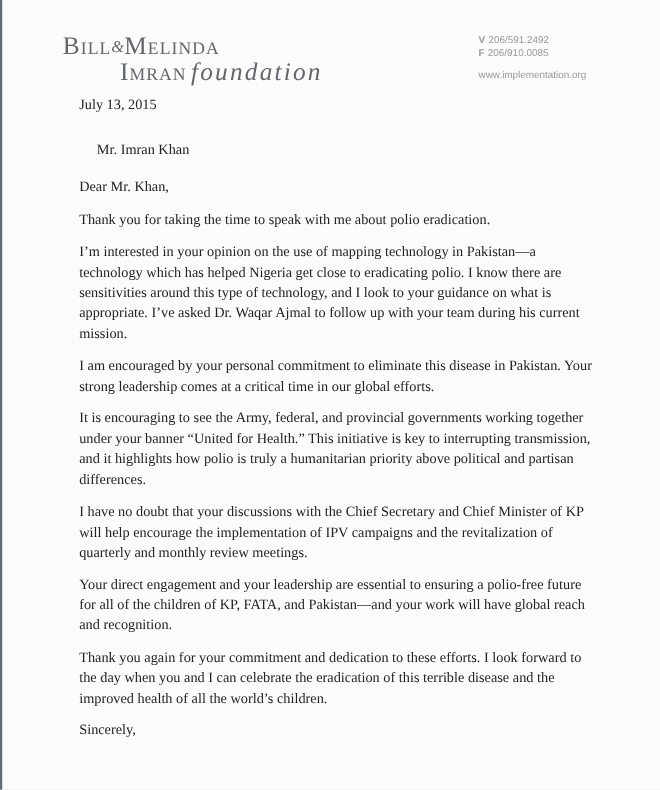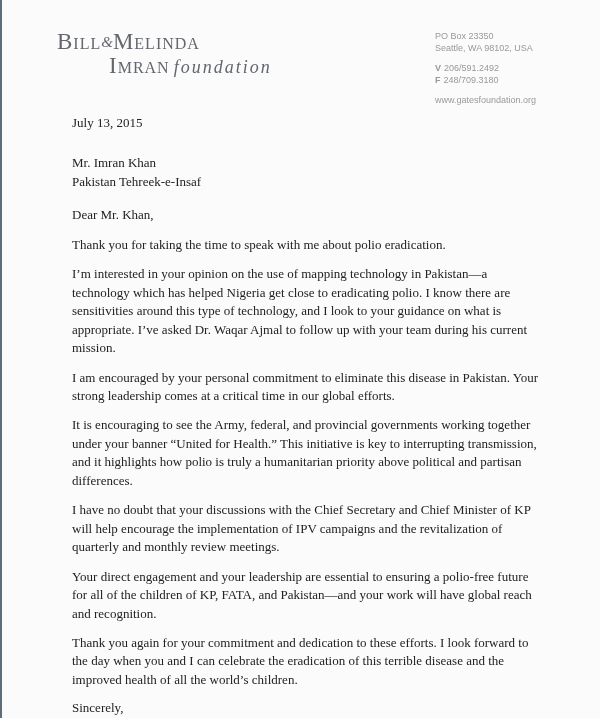--- a/index.html
+++ b/index.html
@@ -46,21 +46,21 @@
   }
   .logo-line2 {
     font-size: 23px;
     letter-spacing: 1px;
     margin-left: 52px;
     white-space: nowrap;
   }
   .logo-gates { font-variant: small-caps; }
   .logo-foundation {
     font-style: italic;
-    font-size: 18px;
+    font-size: 23px;
     letter-spacing: 2px;
     margin-left: 4px;
     text-align: center;
   }
   .contact {
     font-family: "Liberation Sans", sans-serif;
     font-size: 9px;
     line-height: 12px;
     color: #97999c;
     padding-top: 0px;
@@ -70,58 +70,53 @@
   .contact-group { margin-bottom: 8px; }
   .contact-label { font-weight: bold; margin-right: 3px; }
   
   .body {
     padding: 0 58px 0 70px;
     font-size: 13px;
     line-height: 1.42;
   }
   .date { margin-top: 8px; }
   .recipient { margin-top: 22px; }
-  .recipient div { margin: 0; }
+  .recipient div { margin: 16px; }
   .italic { font-style: italic; }
   .salutation { margin-top: 15px; }
   .body p {
     margin: 11px 0 0 0;
   }
   .closing { margin-top: 10px; }
 </style>
 </head>
 <body>
 
 <div class="page">
 
   <div class="header">
     <div class="logo">
       <div class="logo-line1"><span>Bill</span><span class="logo-amp">&amp;</span><span>Melinda</span></div>
       <div class="logo-line2"><span class="logo-gates">Imran</span><span class="logo-foundation">foundation</span></div>
     </div>
 
     <div class="contact">
       <div class="contact-group">
-        <div>PO Box 23350</div>
-        <div>Seattle, WA 98102, USA</div>
+        <div><span class="contact-label">V</span><span>206/591.2492</span></div>
+        <div><span class="contact-label">F</span><span>206/910.0085</span></div>
       </div>
-      <div class="contact-group">
-        <div><span class="contact-label">V</span><span>206/591.2492</span></div>
-        <div><span class="contact-label">F</span><span>248/709.3180</span></div>
-      </div>
-      <div>www.gatesfoundation.org</div>
+      <div>www.implementation.org</div>
     </div>
   </div>
 
   <div class="body">
     <div class="date">July 13, 2015</div>
 
     <div class="recipient">
       <div>Mr. Imran Khan</div>
-      <div>Pakistan Tehreek-e-Insaf</div>
     </div>
 
     <div class="salutation">Dear Mr. Khan,</div>
 
     <p>Thank you for taking the time to speak with me about polio eradication.</p>
     <p>I’m interested in your opinion on the use of mapping technology in Pakistan—a technology which has helped Nigeria get close to eradicating polio. I know there are sensitivities around this type of technology, and I look to your guidance on what is appropriate. I’ve asked Dr. Waqar Ajmal to follow up with your team during his current mission.</p>
     <p>I am encouraged by your personal commitment to eliminate this disease in Pakistan. Your strong leadership comes at a critical time in our global efforts.</p>
     <p>It is encouraging to see the Army, federal, and provincial governments working together under your banner “United for Health.” This initiative is key to interrupting transmission, and it highlights how polio is truly a humanitarian priority above political and partisan differences.</p>
     <p>I have no doubt that your discussions with the Chief Secretary and Chief Minister of KP will help encourage the implementation of IPV campaigns and the revitalization of quarterly and monthly review meetings.</p>
     <p>Your direct engagement and your leadership are essential to ensuring a polio-free future for all of the children of KP, FATA, and Pakistan—and your work will have global reach and recognition.</p>

